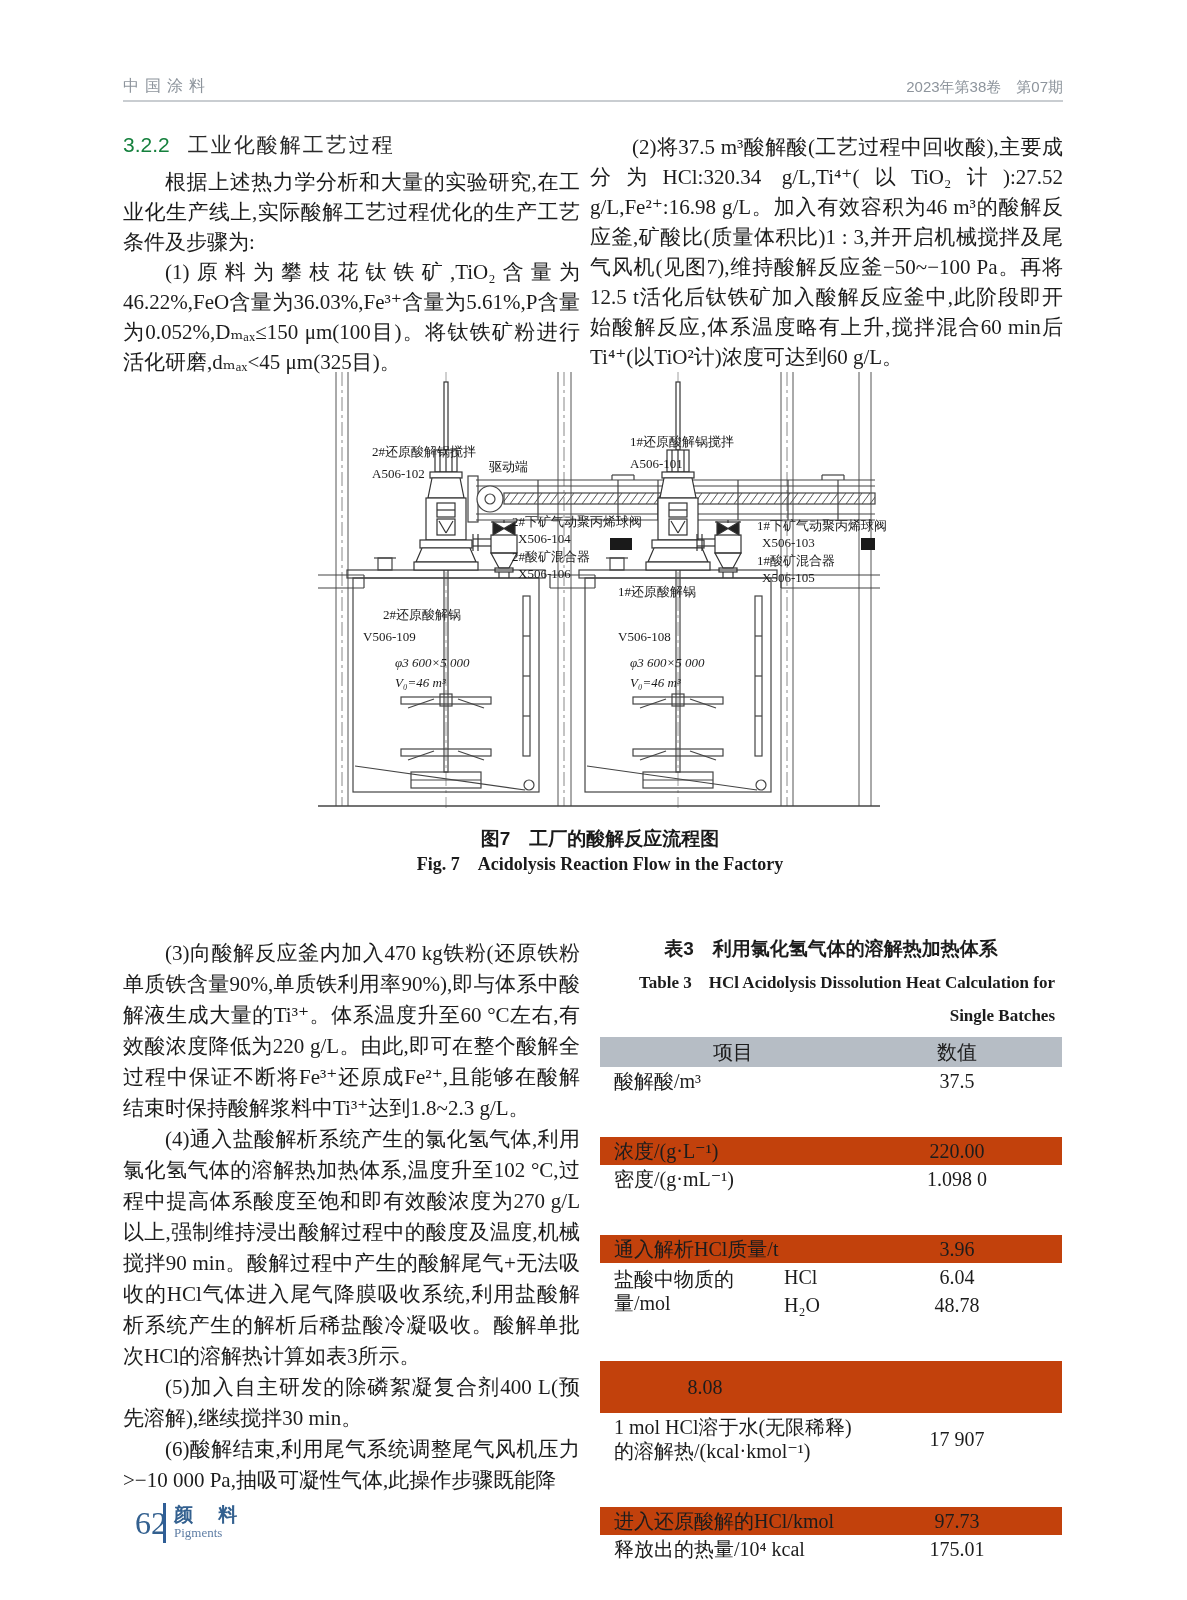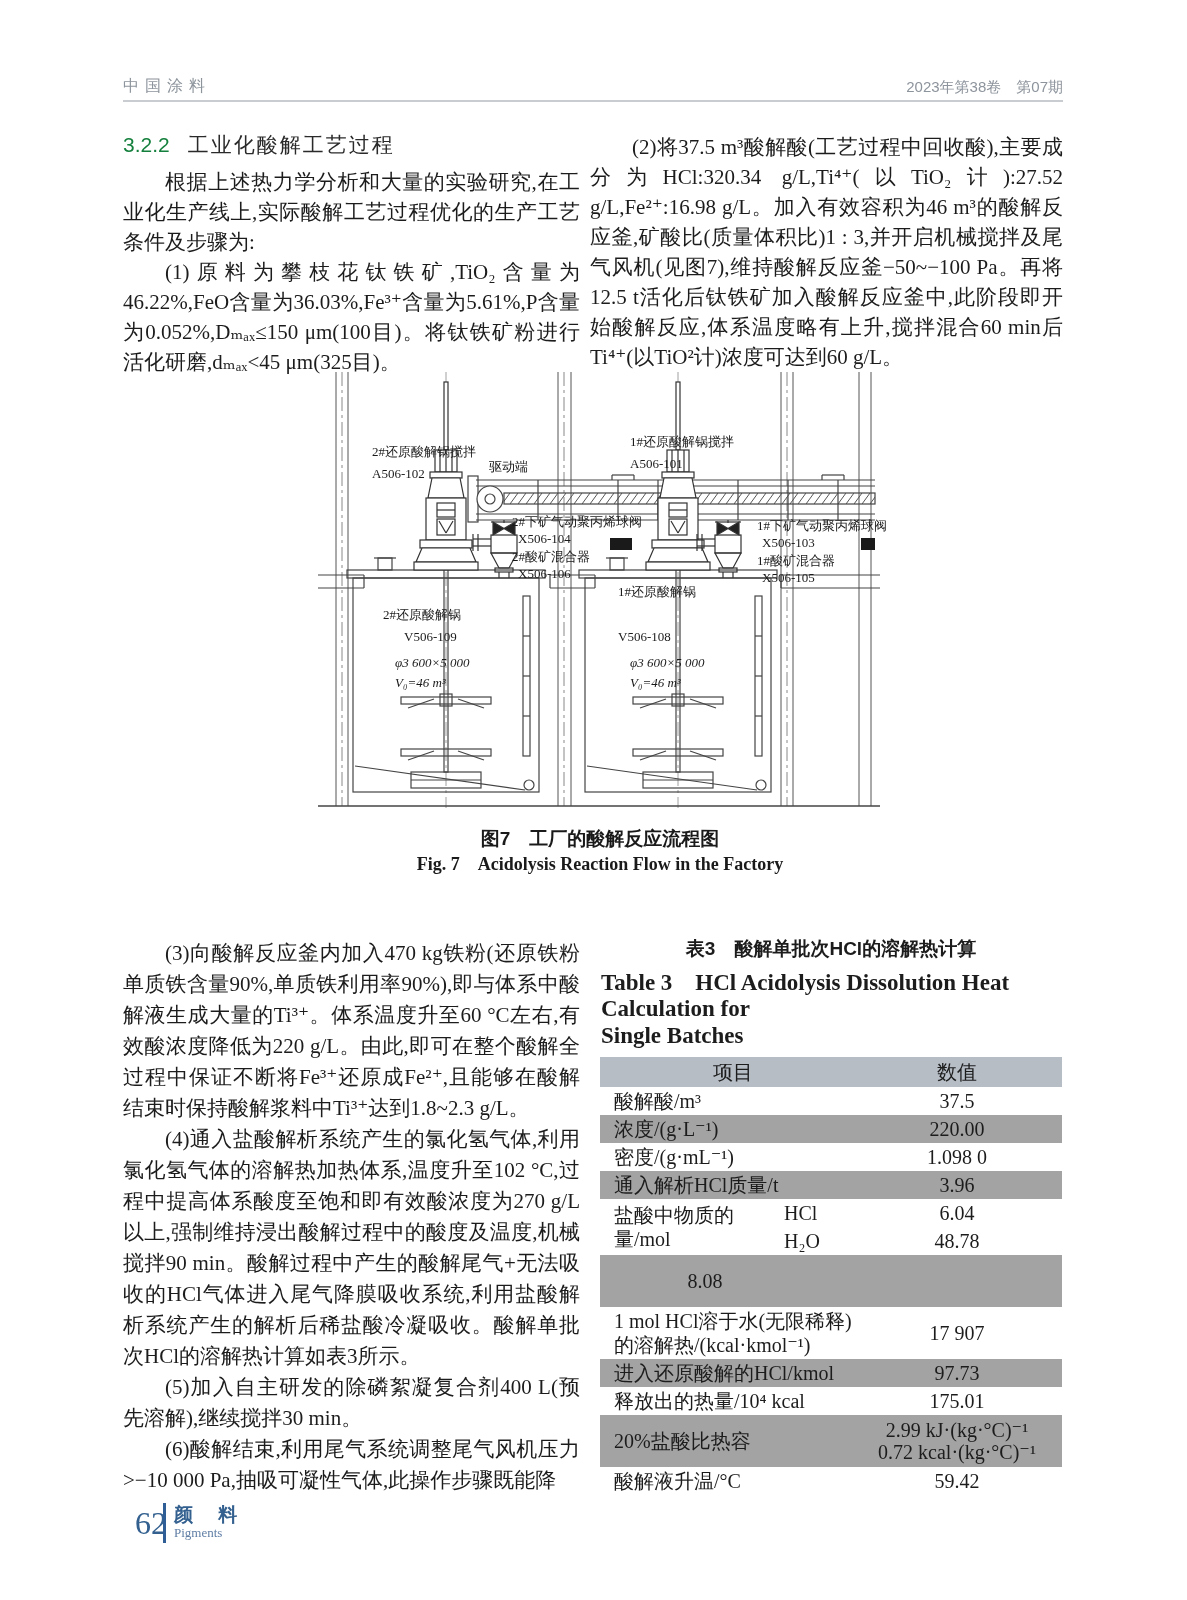--- a/index.html
+++ b/index.html
@@ -20,26 +20,26 @@
   .sec-title{color:#2a2a2a;letter-spacing:2px;}
   
   #fig-wrap{position:absolute;left:318px;top:372px;width:562px;height:442px;}
   #fig-wrap svg{position:absolute;left:0;top:0;}
   .fig-label{position:absolute;font-size:13px;line-height:15px;color:#1a1a1a;white-space:nowrap;font-family:"Liberation Serif",serif;}
   .cap-zh{position:absolute;left:250px;top:826px;width:700px;text-align:center;font-size:19px;font-weight:bold;font-family:"Liberation Sans",sans-serif;color:#1a1a1a;}
   .cap-en{position:absolute;left:250px;top:852px;width:700px;text-align:center;font-size:18px;font-weight:bold;font-family:"Liberation Serif",serif;color:#1a1a1a;}
   
   #tbl-block{position:absolute;left:600px;top:936px;width:462px;}
   .t-title-zh{text-align:center;font-size:19px;font-weight:bold;font-family:"Liberation Sans",sans-serif;margin:0 0 8px 0;}
-  .t-title-en{text-align:left;font-size:23px;font-weight:bold;font-family:"Liberation Serif",serif;margin:1px;line-height:26px;}
+  .t-title-en{text-align:right;font-size:17px;font-weight:bold;font-family:"Liberation Serif",serif;margin:7px;line-height:26px;}
   .tbl{margin-top:8px;width:100%;font-size:20px;}
   .t-head{display:flex;align-items:center;background:#b6bdc5;min-height:30px;}
   .t-head .t-item{text-align:center;}
   .t-row{display:flex;align-items:center;min-height:28px;}
-  .t-row.gray{background:#a3a3a3;}
+  .t-row.gray{background:#c2410c;margin-top:42px;}
   .t-item{flex:1;padding-left:14px;line-height:24px;}
   .t-val{width:210px;text-align:center;line-height:22px;}
   .t-sub{flex:1;display:flex;flex-direction:column;}
   .t-subrow{display:flex;align-items:center;min-height:28px;}
   .t-subrow .t-subname{flex:1;}
   .t-fixeditem{width:170px;padding-left:14px;line-height:24px;}
   .double{min-height:52px;}
   
   .ft-num{position:absolute;left:135px;top:1505px;font-size:32px;color:#33608f;font-family:"Liberation Serif",serif;}
   .ft-bar{position:absolute;left:163px;top:1503px;width:3px;height:40px;background:#2f5e96;}
@@ -219,40 +219,40 @@
   <div class="fig-label" style="left:630px;top:456px;">A506-101</div>
   <div class="fig-label" style="left:512px;top:514px;">2#下矿气动聚丙烯球阀</div>
   <div class="fig-label" style="left:518px;top:531px;">X506-104</div>
   <div class="fig-label" style="left:512px;top:549px;">2#酸矿混合器</div>
   <div class="fig-label" style="left:518px;top:566px;">X506-106</div>
   <div class="fig-label" style="left:757px;top:518px;">1#下矿气动聚丙烯球阀</div>
   <div class="fig-label" style="left:762px;top:535px;">X506-103</div>
   <div class="fig-label" style="left:757px;top:553px;">1#酸矿混合器</div>
   <div class="fig-label" style="left:762px;top:570px;">X506-105</div>
   <div class="fig-label" style="left:383px;top:607px;">2#还原酸解锅</div>
-  <div class="fig-label" style="left:404px;top:629px;">V506-109</div>
+  <div class="fig-label" style="left:363px;top:629px;">V506-109</div>
   <div class="fig-label" style="left:395px;top:655px;font-style:italic;">φ3 600×5 000</div>
   <div class="fig-label" style="left:395px;top:675px;font-style:italic;">V₀=46 m³</div>
   <div class="fig-label" style="left:618px;top:584px;">1#还原酸解锅</div>
   <div class="fig-label" style="left:618px;top:629px;">V506-108</div>
   <div class="fig-label" style="left:630px;top:655px;font-style:italic;">φ3 600×5 000</div>
   <div class="fig-label" style="left:630px;top:675px;font-style:italic;">V₀=46 m³</div>
 
   <div class="cap-zh">图7　工厂的酸解反应流程图</div>
   <div class="cap-en">Fig. 7　Acidolysis Reaction Flow in the Factory</div>
 
   <div class="col" id="col-left-bot">
     <p>(3)向酸解反应釜内加入470 kg铁粉(还原铁粉单质铁含量90%,单质铁利用率90%),即与体系中酸解液生成大量的Ti³⁺。体系温度升至60 °C左右,有效酸浓度降低为220 g/L。由此,即可在整个酸解全过程中保证不断将Fe³⁺还原成Fe²⁺,且能够在酸解结束时保持酸解浆料中Ti³⁺达到1.8~2.3 g/L。</p>
     <p>(4)通入盐酸解析系统产生的氯化氢气体,利用氯化氢气体的溶解热加热体系,温度升至102 °C,过程中提高体系酸度至饱和即有效酸浓度为270 g/L以上,强制维持浸出酸解过程中的酸度及温度,机械搅拌90 min。酸解过程中产生的酸解尾气+无法吸收的HCl气体进入尾气降膜吸收系统,利用盐酸解析系统产生的解析后稀盐酸冷凝吸收。酸解单批次HCl的溶解热计算如表3所示。</p>
     <p>(5)加入自主研发的除磷絮凝复合剂400 L(预先溶解),继续搅拌30 min。</p>
     <p>(6)酸解结束,利用尾气系统调整尾气风机压力&gt;−10 000 Pa,抽吸可凝性气体,此操作步骤既能降</p>
   </div>
 
   <div id="tbl-block">
-    <div class="t-title-zh">表3　酸解单批次HCl的溶解热计算</div>
+    <div class="t-title-zh">表3　利用氯化氢气体的溶解热加热体系</div>
     <div class="t-title-en">Table 3　HCl Acidolysis Dissolution Heat Calculation for</div>
     <div class="t-title-en">Single Batches</div>
 
     <div class="tbl">
       <div class="t-head">
         <span class="t-item">项目</span>
         <span class="t-val">数值</span>
       </div>
       <div class="t-row">
         <span class="t-item">酸解酸/m³</span>

